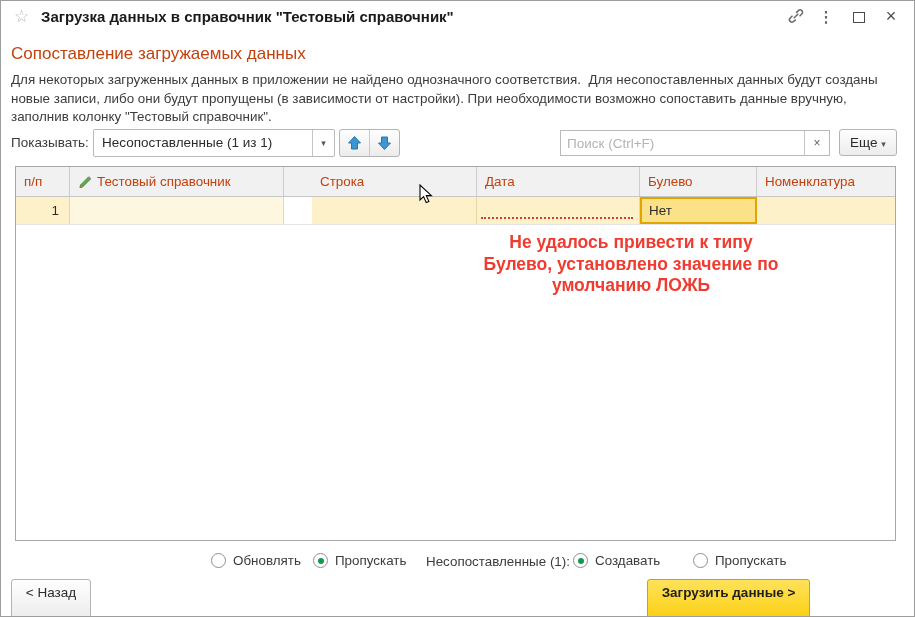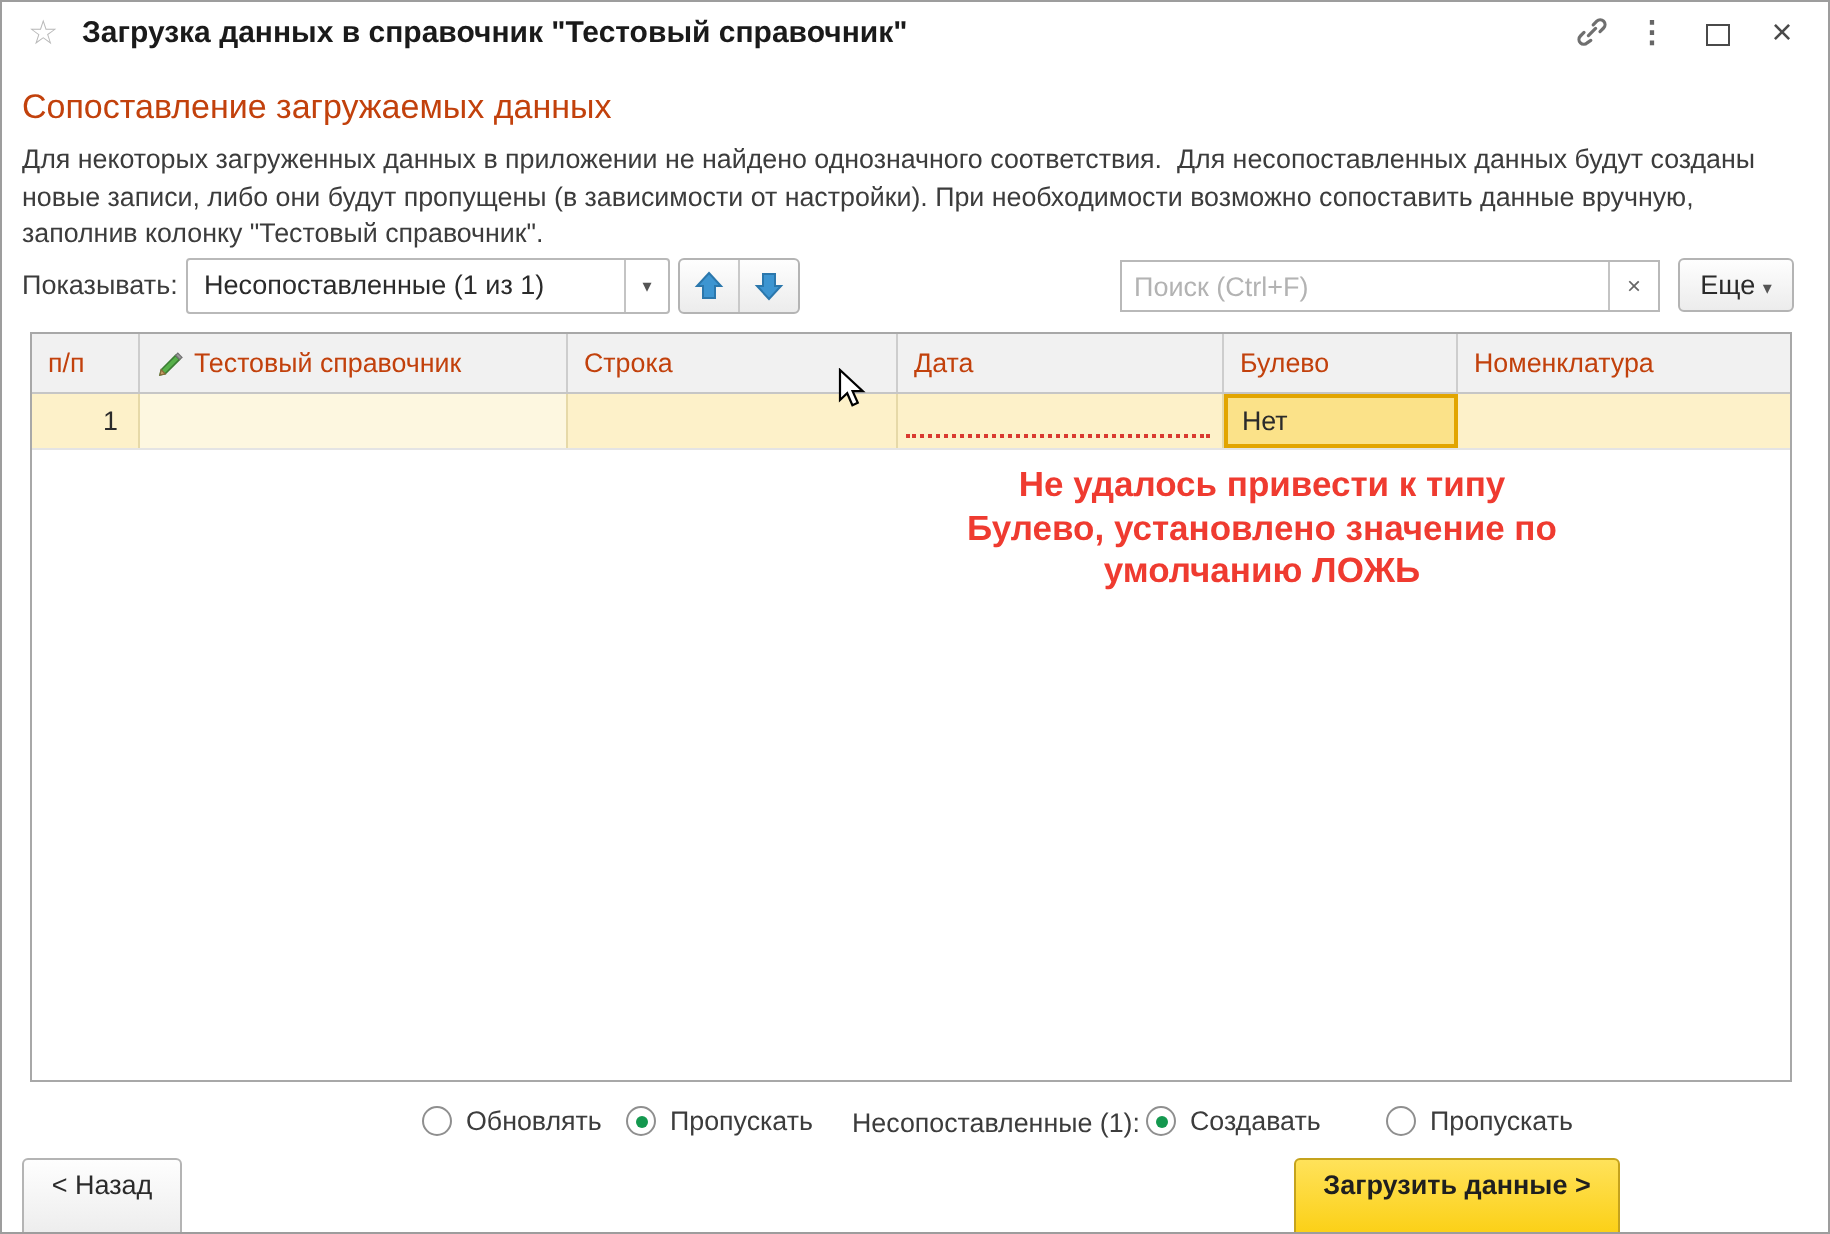--- a/index.html
+++ b/index.html
@@ -41,21 +41,21 @@
   .more-btn .caret { font-size:9px; color:#555; }
 
   
   .grid { position:absolute; left:14px; top:165px; width:881px; height:375px; border:1px solid #a8a8a8; background:#fff; }
   .thead { display:flex; height:30px; background:#f1f1f1; border-bottom:1px solid #c6c6c6; }
   .th { font-size:13.4px; color:#c2410c; padding:7px 20px 0 8px; border-right:1px solid #cdcdcd; display:flex; align-items:flex-start; gap:5px; }
   .th:last-child { border-right:0; }
   .trow { display:flex; height:28px; border-bottom:1px solid #e4e4e4; }
   .td { font-size:13.4px; color:#2b2b2b; border-right:1px solid #e6d9a8; position:relative; }
   .td:last-child { border-right:0; }
-  .c0 { width:54px; }  .c1 { width:214px; } .c2 { width:165px; }
+  .c0 { width:54px; }  .c1 { width:214px; } .c2 { width:165px;margin-left:28px; }
   .c3 { width:163px; } .c4 { width:117px; } .c5 { flex:1; }
   .cell-yellow { background:#fdf1c9; }
   .cell-light  { background:#fdf7e0; }
   .num-cell { text-align:right; padding:6px 10px 0 0; }
   .date-err { position:absolute; left:4px; right:6px; bottom:5px; border-bottom:2px dotted #d93a30; }
   .sel-cell { background:#fbe289; border:2px solid #e2a500; padding:4px 0 0 7px; }
   .pencil { margin-top:1px; }
 
   
   .annotation { position:absolute; left:320px; top:231px; width:620px; text-align:center; font-weight:bold; font-size:17.5px; line-height:21.5px; color:#ef3b30;

